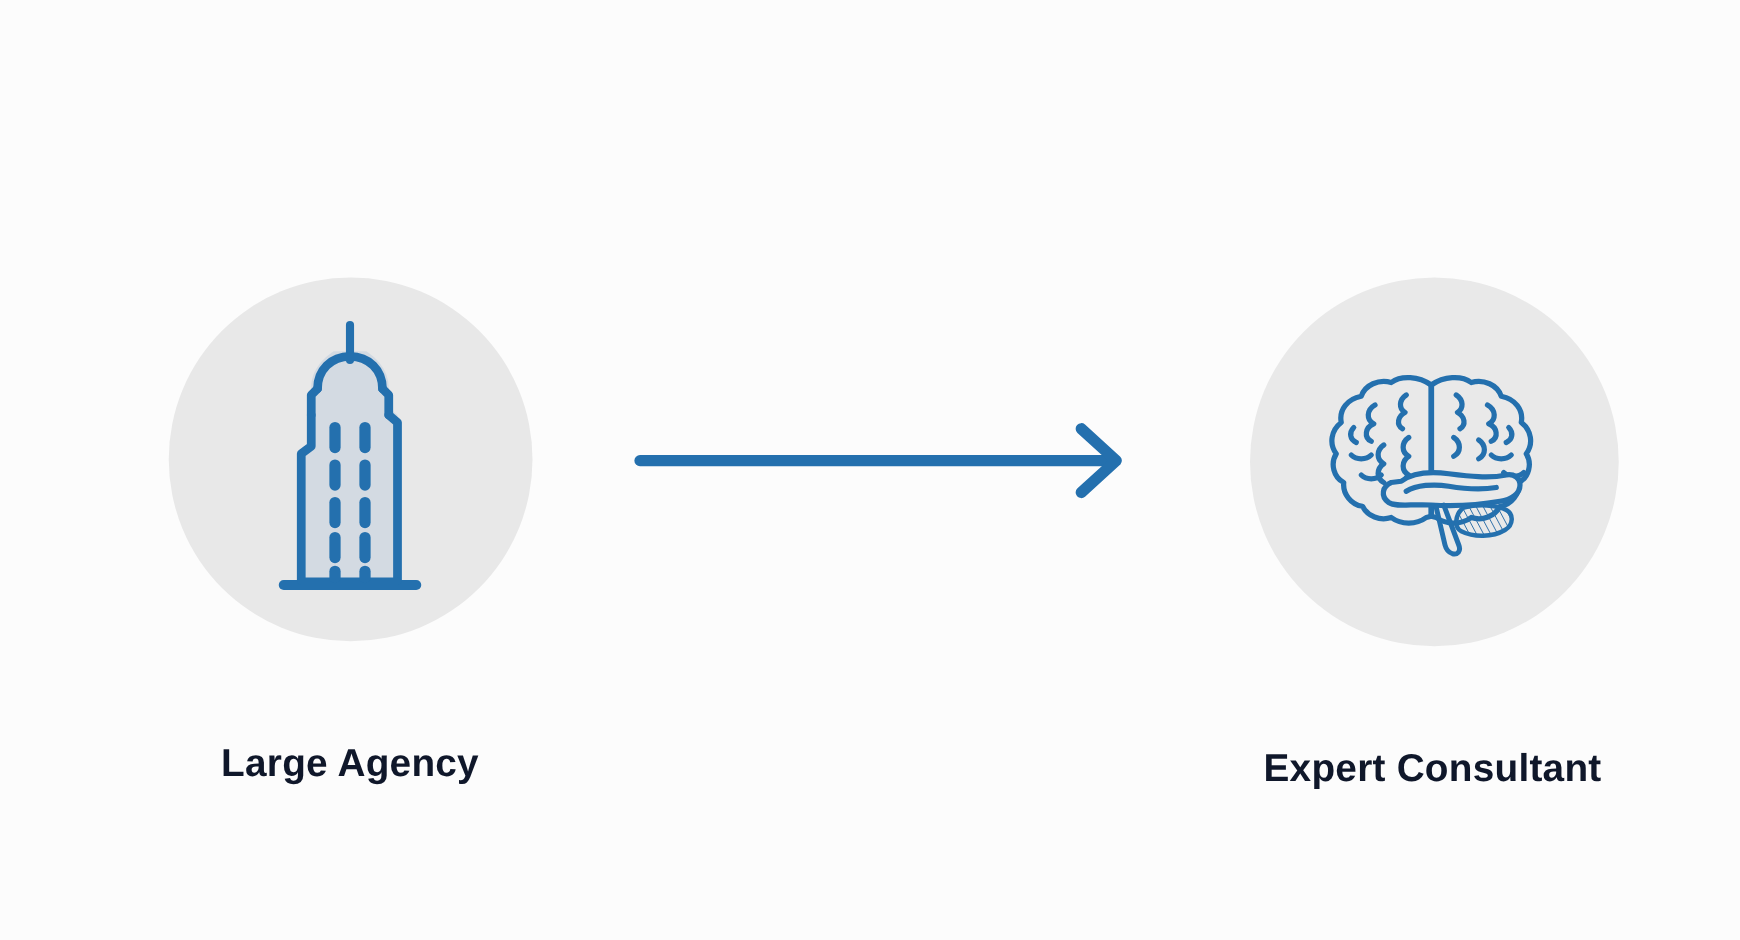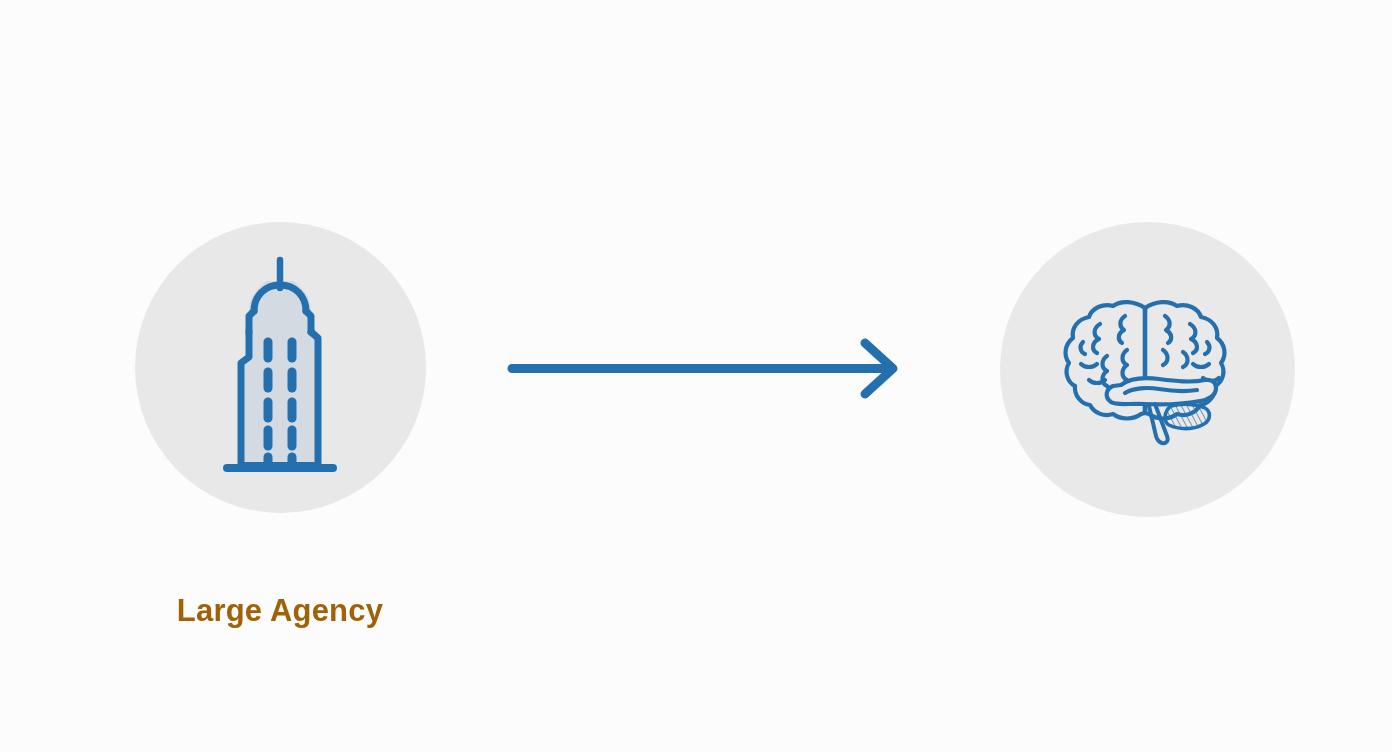--- a/index.html
+++ b/index.html
@@ -54,21 +54,21 @@
     display: block;
   }
 
   .node-left .icon-disc svg  { width: 150px; height: 228px; }
   .node-right .icon-disc svg { width: 176px; height: 156px; margin-top: 2px; }
 
   .node-label {
     margin-top: 82px;
     font-size: 31px;
     font-weight: bold;
-    color: #a16207;
+    color: #0f172a;
     letter-spacing: 0.2px;
     line-height: 1;
     white-space: nowrap;
   }
   .node-right .node-label { margin-left: -2px; }
 
   
   .arrow {
     position: absolute;
     left: 505px;
@@ -211,15 +211,16 @@
 
           <path d="M96 110
                    L108 142
                    C110 147 107 150 103 149
                    C100 148 98 146 97 142
                    L90 112" stroke-width="4"></path>
         </g>
       </svg>
     </div>
 
+    <div class="node-label">Expert Consultant</div>
   </div>
 
 </div>
 
 </body></html>

